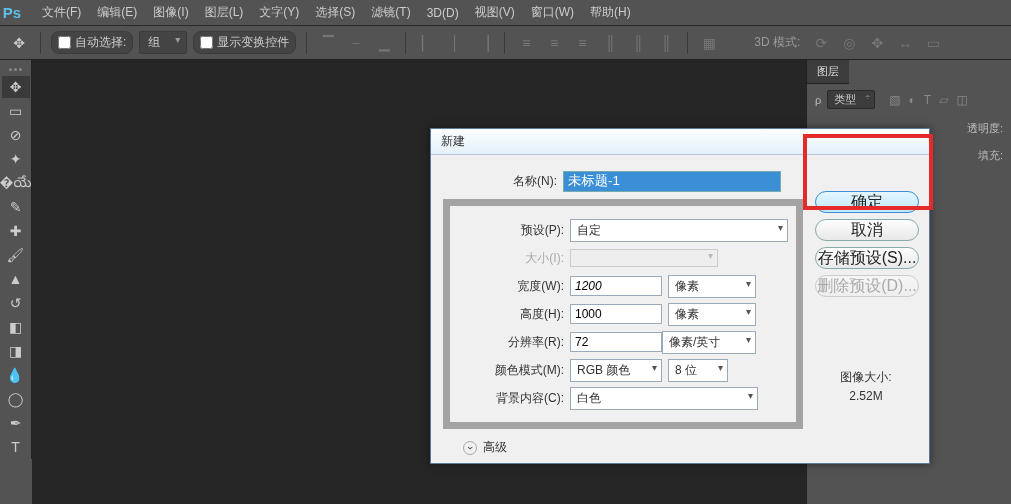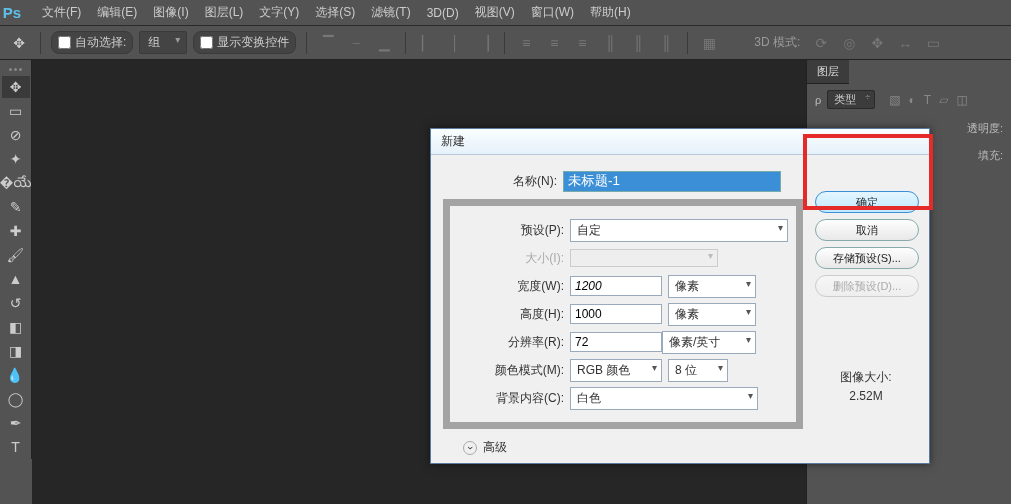--- a/index.html
+++ b/index.html
@@ -46,21 +46,21 @@
 .dialog-body { padding:10px 12px 10px 12px; position:relative; }
 .form-row { display:flex; align-items:center; margin:4px 0; height:24px; }
 .form-label { width:120px; text-align:right; padding-right:6px; color:#333; }
 .form-label.disabled { color:#aaa; }
 .form-input { border:1px solid #9ab; background:#fff; padding:2px 4px; font-size:12px; }
 .sel-input { background:#3a8fd6; color:#fff; border:1px solid #7aa; padding:2px 4px; width:218px; }
 .form-select { border:1px solid #9ab; background:#fff; padding:2px 18px 2px 6px; position:relative; display:inline-block; }
 .form-select::after { content:"▾"; position:absolute; right:4px; color:#555; font-size:10px; }
 .fieldset { border:7px solid #a3a3a3; padding:8px 6px 8px 0; margin-top:6px; position:relative; }
 .dlg-btncol { position:absolute; right:10px; top:36px; width:104px; display:flex; flex-direction:column; gap:6px; align-items:stretch; }
-.win-btn { height:22px; border:1px solid #8aa; border-radius:11px; background:linear-gradient(#fefefe,#e8e8e8); font-size:11px; color:#222; cursor:pointer; display:flex; align-items:center; justify-content:center; }
+.win-btn { height:22px; border:1px solid #8aa; border-radius:11px; background:linear-gradient(#fefefe,#e8e8e8); font-size:16px; color:#222; cursor:pointer; display:flex; align-items:center; justify-content:center; }
 .win-btn.ok { background:linear-gradient(#e4f6ff,#bfe8ff); border:1px solid #3a8fd6; }
 .win-btn.disabled { color:#aaa; border-color:#ccc; background:linear-gradient(#f6f6f6,#eee); }
 .highlight-box { position:absolute; border:4px solid #e52a2a; pointer-events:none; }
 .adv-row { display:flex; align-items:center; gap:6px; margin-top:10px; margin-left:20px; color:#333; }
 .adv-arrow { display:inline-block; transform:rotate(90deg); font-size:10px; border:1px solid #aaa; border-radius:50%; width:14px; height:14px; text-align:center; line-height:12px; }
 .img-size-block { position:absolute; right:18px; bottom:60px; width:90px; text-align:center; color:#333; line-height:1.6; }
 .sel-disabled { border:1px solid #ccc; background:#eee; width:148px; height:18px; display:inline-block; position:relative; }
 .sel-disabled::after { content:"▾"; position:absolute; right:4px; color:#bbb; font-size:10px; }
 </style>
 </head>

